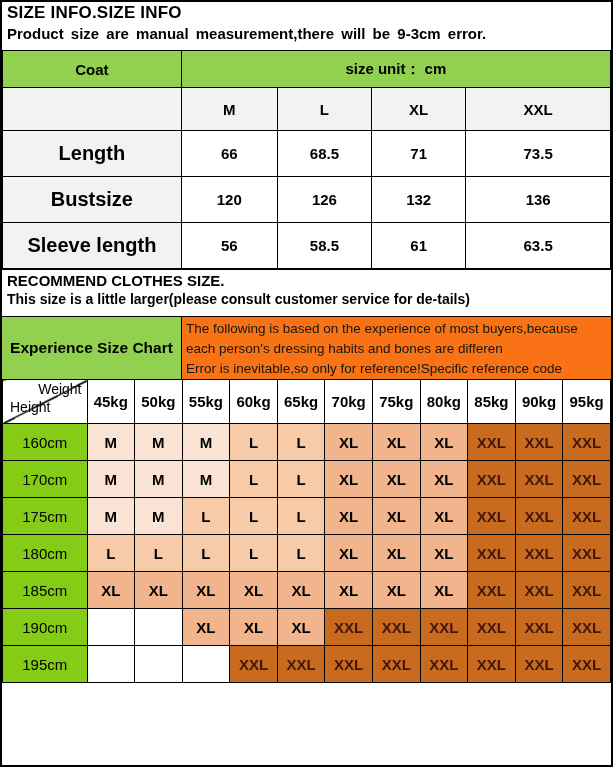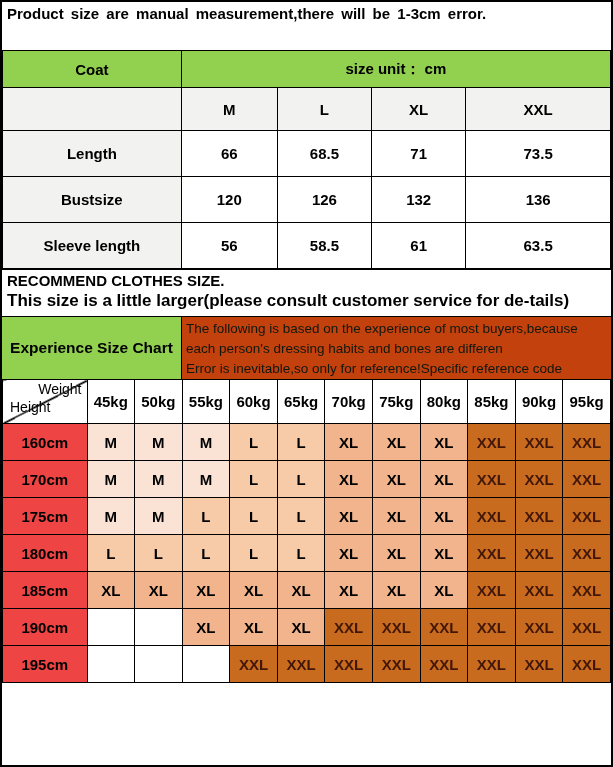--- a/index.html
+++ b/index.html
@@ -13,61 +13,62 @@
   .header-block { height: 48px; padding: 1px 5px 0 5px; }
   .title { font-size: 17px; font-weight: bold; letter-spacing: .2px; }
   .subtitle { font-size: 15px; font-weight: bold; word-spacing: 3px; margin-top: 2px; }
 
   
   table { border-collapse: collapse; width: 100%; table-layout: fixed; }
   td, th { border: 1px solid #000; text-align: center; vertical-align: middle; }
   .coat-tbl td { font-weight: bold; }
   .coat-tbl .green { background: #92d050; height: 37px; font-size: 15px; }
   .coat-tbl .hdr { background: #f2f2f1; height: 43px; font-size: 15px; }
-  .coat-tbl .lbl { background: #f2f2f1; height: 46px; font-size: 15px; }
+  .coat-tbl .lbl { background: #f2f2f1; height: 46px; font-size: 20px; }
   .coat-tbl .val { background: #fff; font-size: 15px; }
 
   
   .recommend-block { height: 47px; padding: 2px 5px 0 5px; border-top: 1px solid #000; }
   .recommend-title { font-size: 15px; font-weight: bold; }
-  .recommend-note { font-size: 17px; font-weight: bold; margin-top: 2px; }
+  .recommend-note { font-size: 14px; font-weight: bold; margin-top: 2px; }
 
   
   .exp-row { display: flex; height: 63px; border-top: 1px solid #000; }
   .exp-left {
     width: 180px; flex: 0 0 180px; background: #92d050;
     display: flex; align-items: center; justify-content: center;
     font-weight: bold; font-size: 15.5px; border-right: 1px solid #000;
   }
   .exp-right {
-    flex: 1; background: #c2410c; font-size: 13.5px;
+    flex: 1; background: #f97316; font-size: 13.5px;
     padding: 2px 3px 0 4px; line-height: 1.47; color: #101810; text-align: left;
   }
 
   
   .matrix-tbl th, .matrix-tbl td { font-size: 15px; }
   .matrix-tbl thead th { height: 44px; font-weight: bold; background: #fff; }
   .matrix-tbl .corner {
     position: relative; font-weight: normal; background:
       linear-gradient(to bottom right,
         transparent calc(50% - 0.8px), #000 calc(50% - 0.8px),
         #000 calc(50% + 0.8px), transparent calc(50% + 0.8px));
   }
   .matrix-tbl .corner .w { position: absolute; top: 1px; right: 5px; font-size: 14px; }
   .matrix-tbl .corner .h { position: absolute; bottom: 8px; left: 7px; font-size: 14px; }
-  .matrix-tbl .hl { background: #ef4444; font-weight: bold; height: 37px; }
+  .matrix-tbl .hl { background: #84cc16; font-weight: normal; height: 37px; }
   .matrix-tbl .mc { font-weight: bold; }
 </style>
 </head>
 <body>
 
 <div class="sheet">
 
   <div class="header-block">
-    <div class="subtitle">Product size are manual measurement,there will be 1-3cm error.</div>
+    <div class="title">SIZE INFO.SIZE INFO</div>
+    <div class="subtitle">Product size are manual measurement,there will be 9-3cm error.</div>
   </div>
 
   <table class="coat-tbl">
     <colgroup>
       <col style="width:29.4%">
         <col style="width:15.8%">
         <col style="width:15.5%">
       <col style="width:15.5%">
         <col style="width:23.8%">
     </colgroup>

